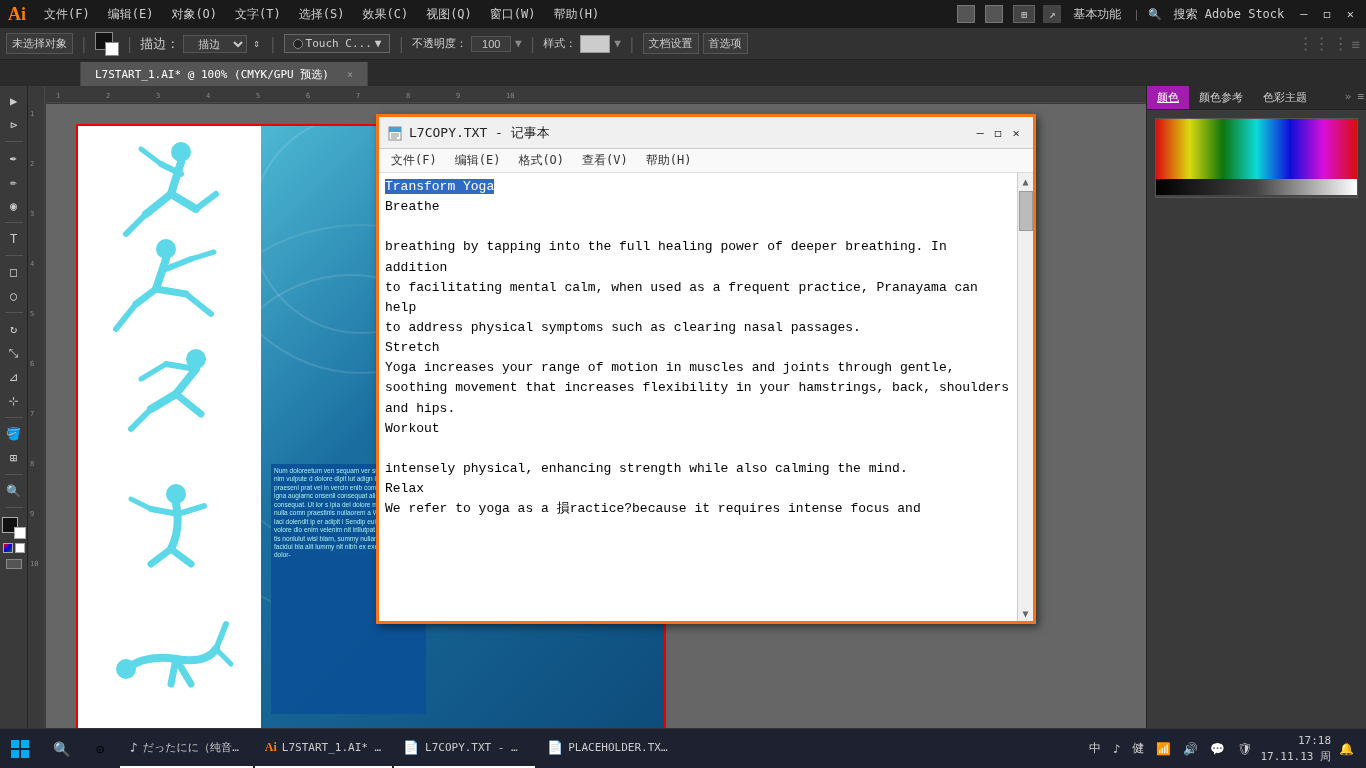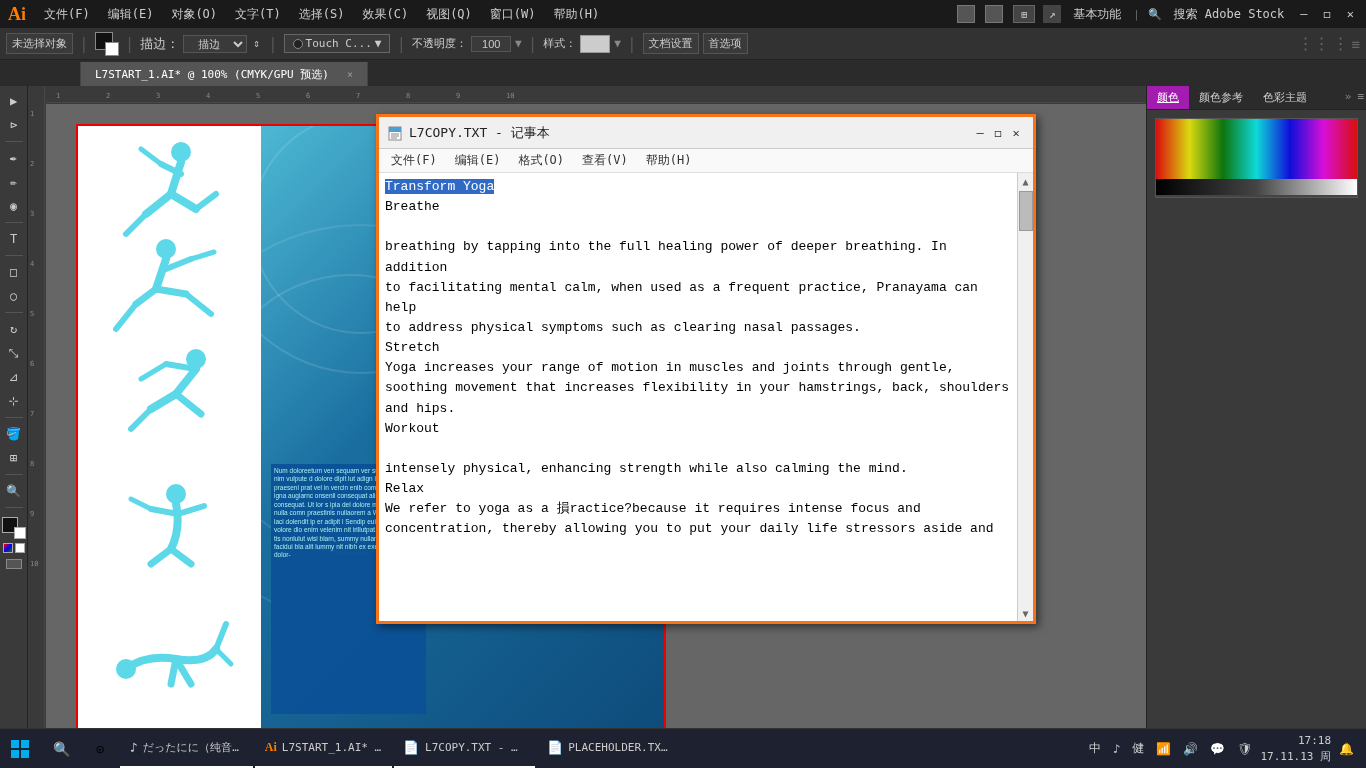--- a/index.html
+++ b/index.html
@@ -477,21 +477,21 @@
             <span>to address physical symptoms such as clearing nasal passages.</span><br>
             <span>Stretch</span><br>
             <span>Yoga increases your range of motion in muscles and joints through gentle,</span><br>
             <span>soothing movement that increases flexibility in your hamstrings, back, shoulders</span><br>
             <span>and hips.</span><br>
             <span>Workout</span><br>
             <br>
             <span>intensely physical, enhancing strength while also calming the mind.</span><br>
             <span>Relax</span><br>
             <span>We refer to yoga as a 損ractice?because it requires intense focus and</span><br>
-            <span>concentration, thereby allowing you to put your daily life stressors aside and</span><br>
+            <br>
             <br>
           </div>
           <div id="notepad-scrollbar">
             <div style="height:16px;display:flex;align-items:center;justify-content:center;cursor:pointer;color:#666;font-size:10px;">▲</div>
             <div class="scrollbar-thumb" style="height:40px;"></div>
             <div style="flex:1;"></div>
             <div style="height:16px;display:flex;align-items:center;justify-content:center;cursor:pointer;color:#666;font-size:10px;">▼</div>
           </div>
         </div>
       </div>

